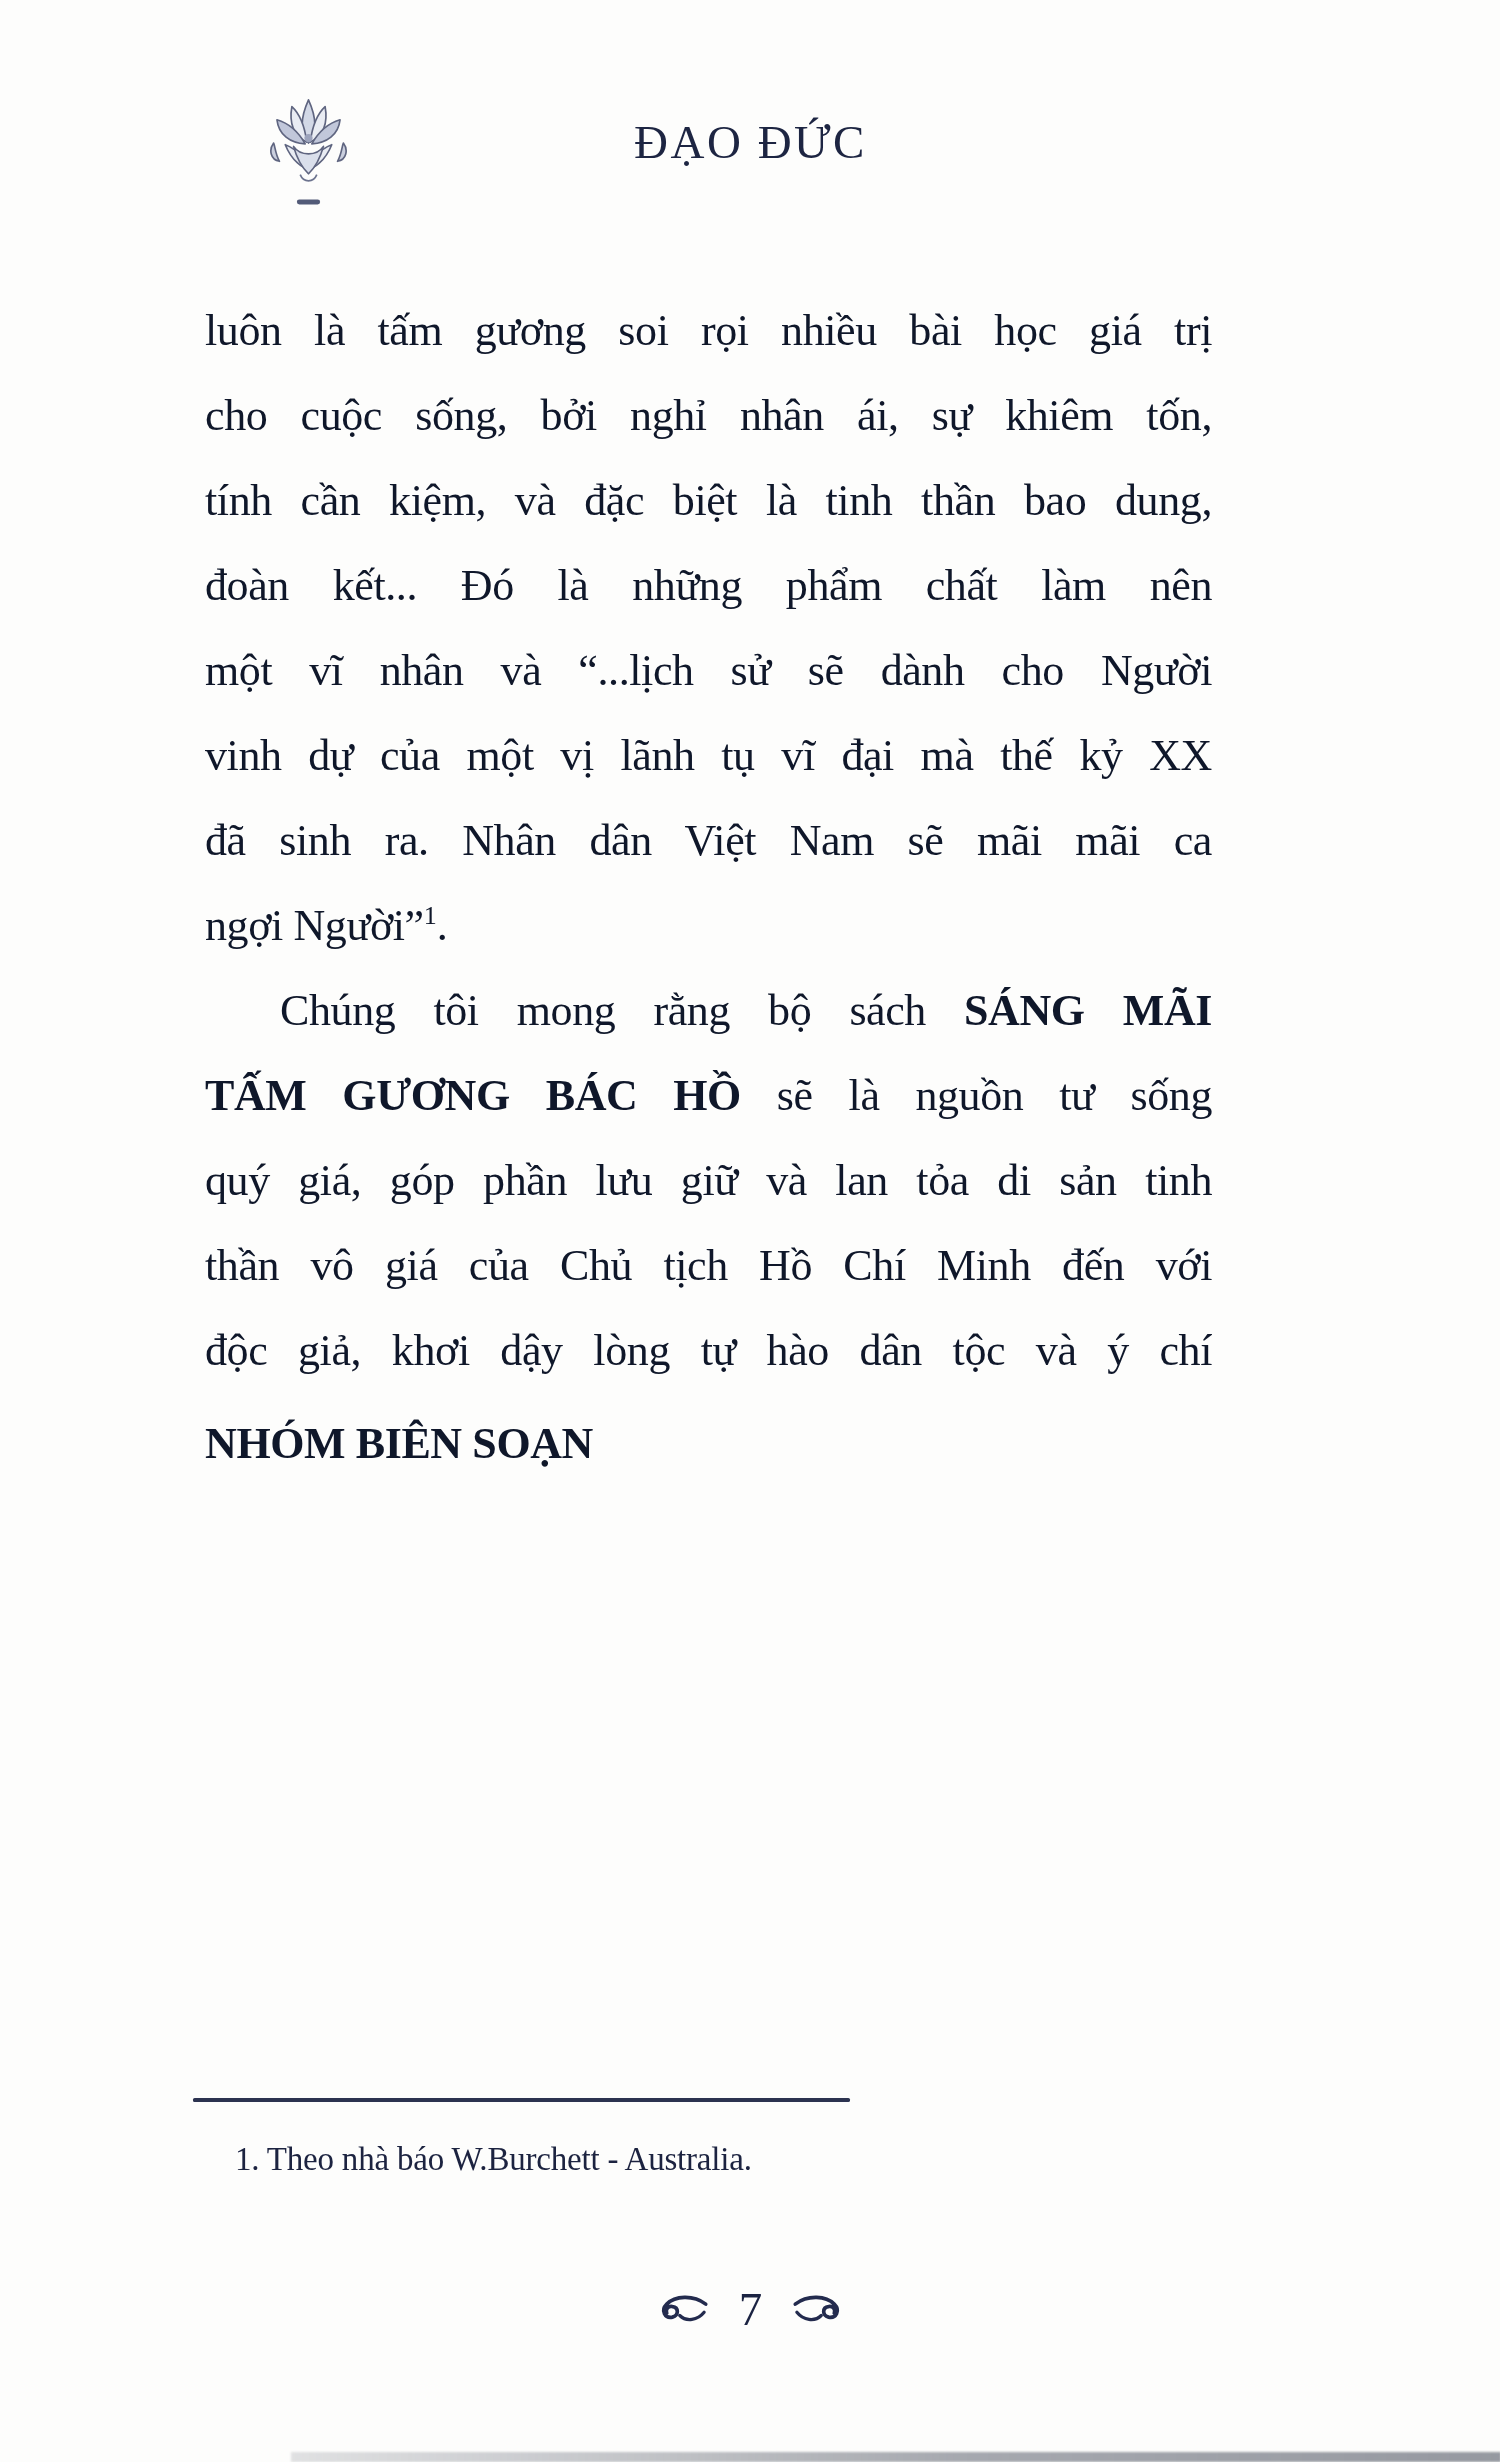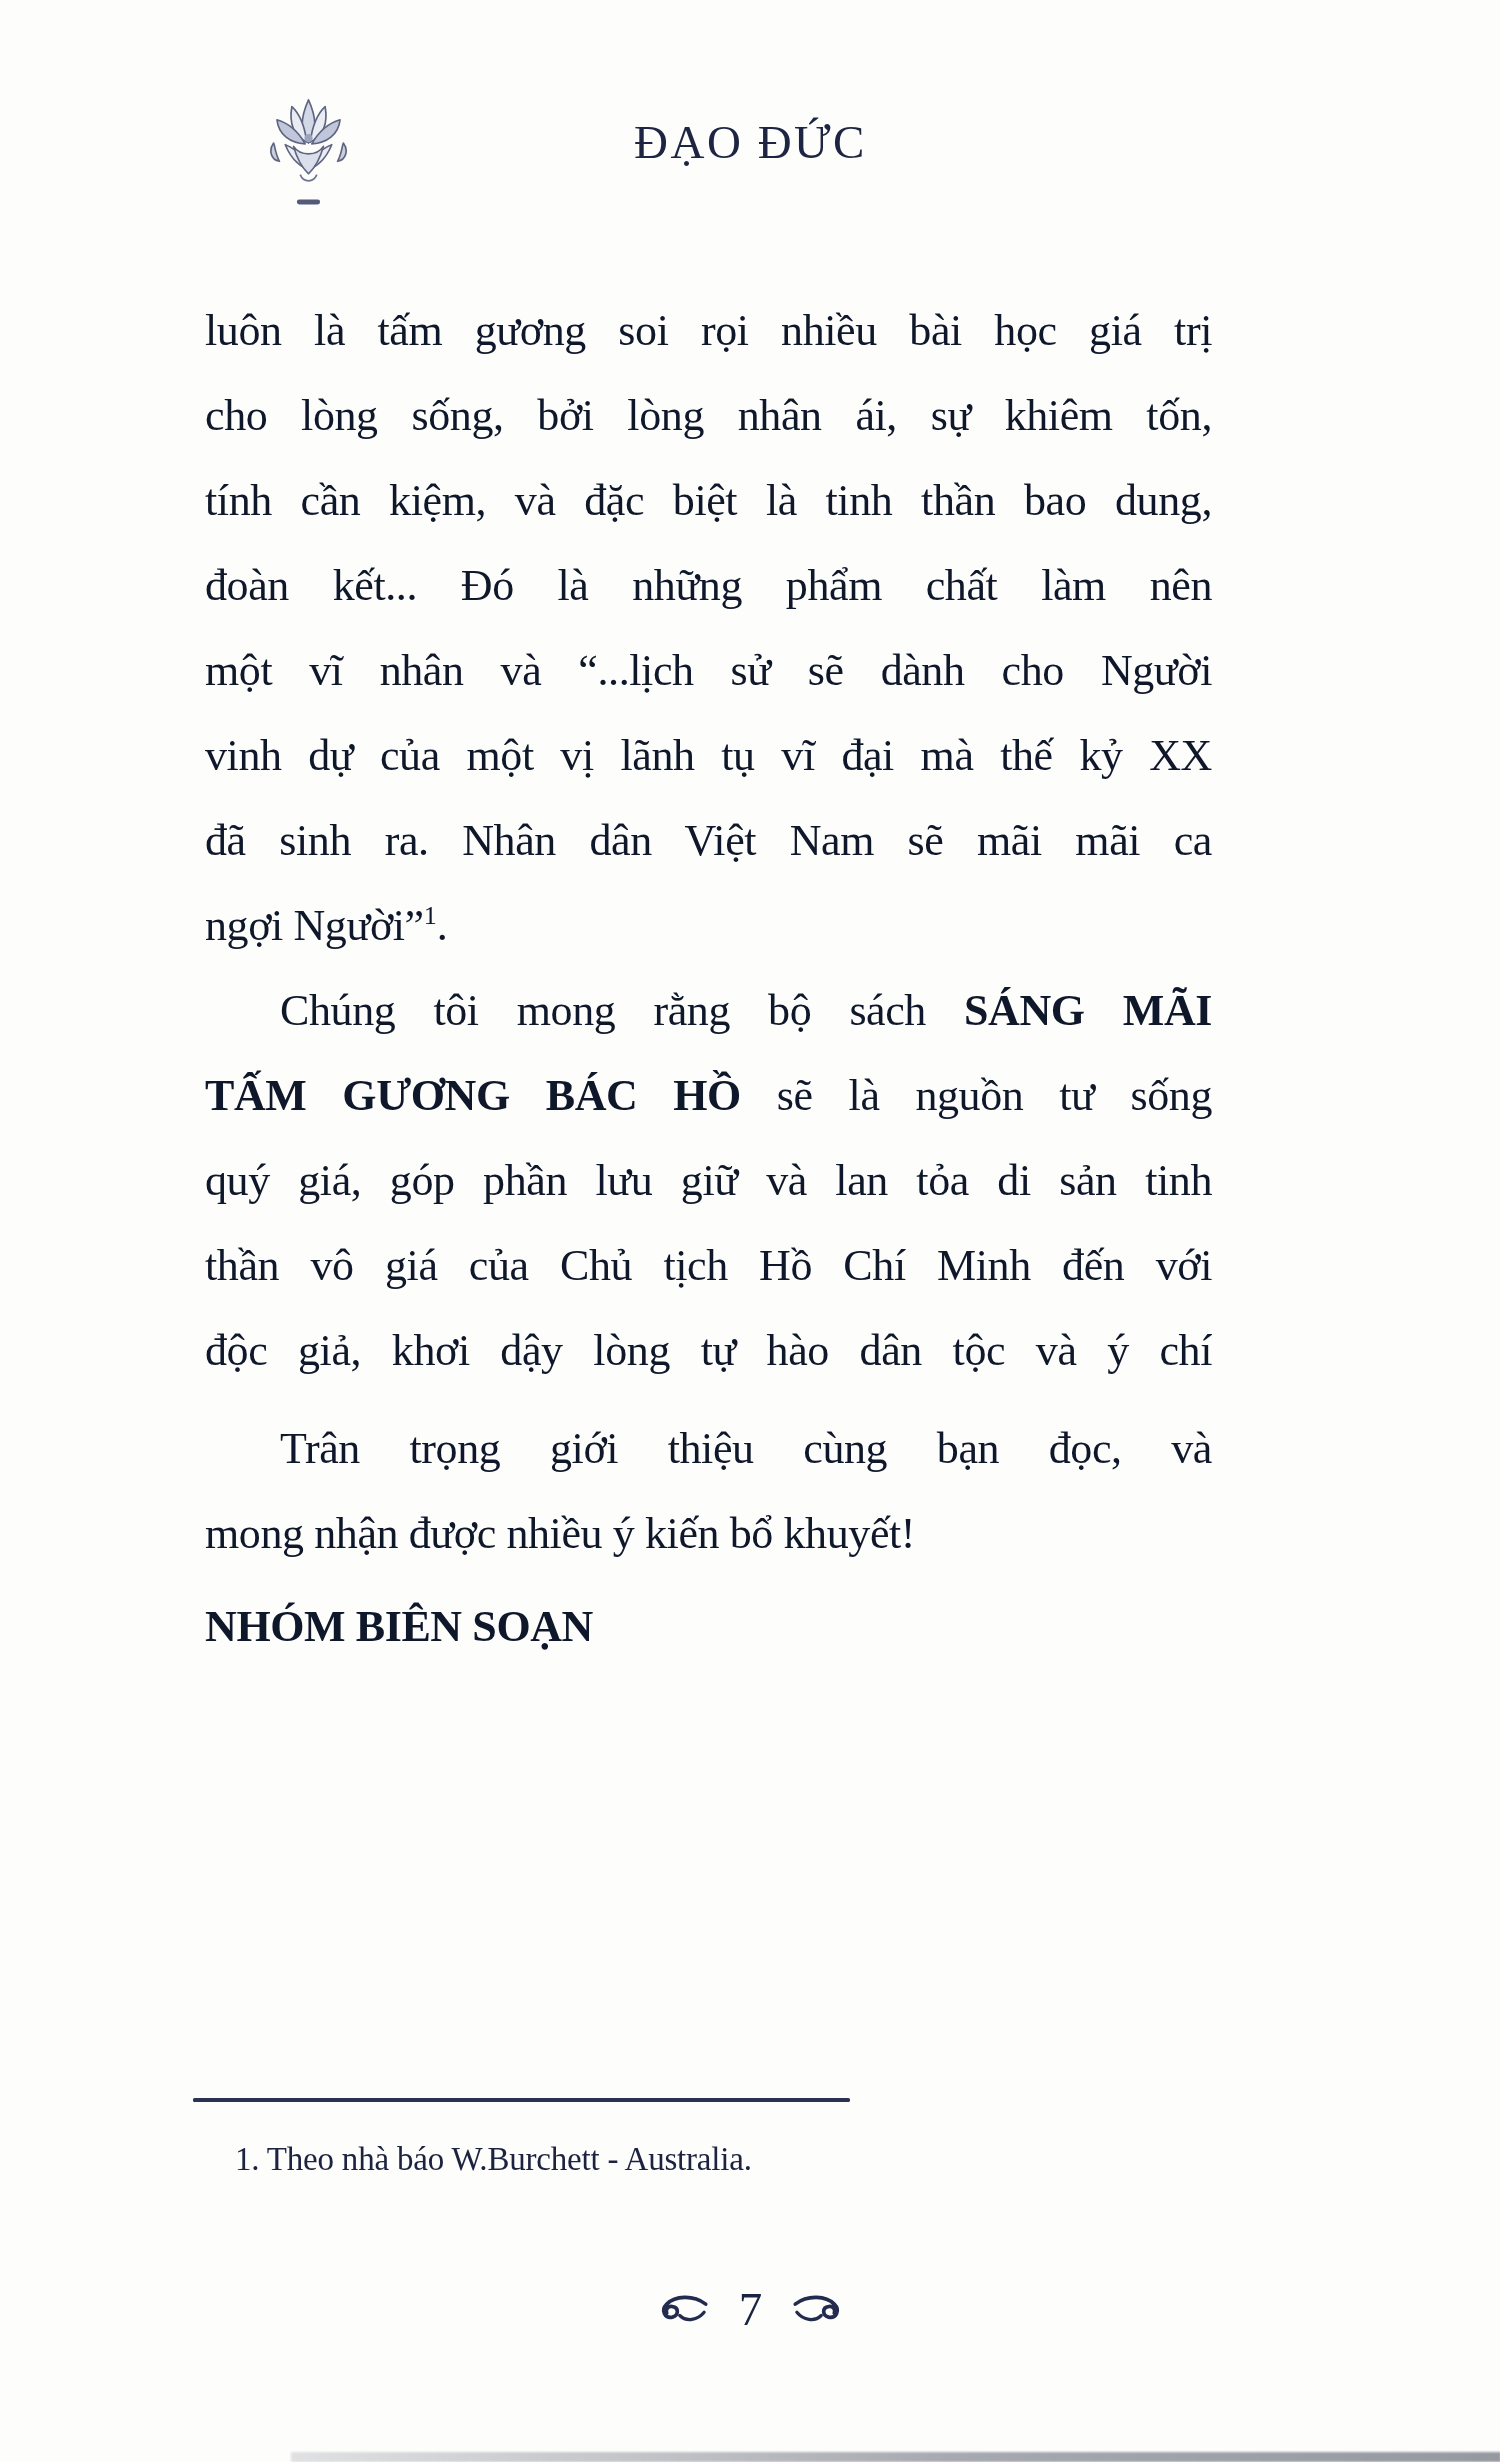--- a/index.html
+++ b/index.html
@@ -141,21 +141,21 @@
       <rect x="36" y="126" width="28" height="6" rx="3" fill="#3c4566"></rect>
     </svg>
   </div>
 
   <div class="page-title">ĐẠO ĐỨC</div>
 
   <div class="column">
 
     <div>
       <div class="line">luôn là tấm gương soi rọi nhiều bài học giá trị</div>
-      <div class="line">cho lòng sống, bởi lòng nhân ái, sự khiêm tốn,</div>
+      <div class="line">cho cuộc sống, bởi nghỉ nhân ái, sự khiêm tốn,</div>
       <div class="line">tính cần kiệm, và đặc biệt là tinh thần bao dung,</div>
       <div class="line">đoàn kết... Đó là những phẩm chất làm nên</div>
       <div class="line">một vĩ nhân và “...lịch sử sẽ dành cho Người</div>
       <div class="line">vinh dự của một vị lãnh tụ vĩ đại mà thế kỷ XX</div>
       <div class="line">đã sinh ra. Nhân dân Việt Nam sẽ mãi mãi ca</div>
       <div class="line short">
         <span>ngợi Người”</span><sup class="fn">1</sup><span>.</span>
       </div>
     </div>
 
@@ -164,24 +164,20 @@
         <span>Chúng tôi mong rằng bộ sách </span><span class="bold">SÁNG MÃI</span>
       </div>
       <div class="line">
         <span class="bold">TẤM GƯƠNG BÁC HỒ</span><span> sẽ là nguồn tư sống</span>
       </div>
       <div class="line">quý giá, góp phần lưu giữ và lan tỏa di sản tinh</div>
       <div class="line">thần vô giá của Chủ tịch Hồ Chí Minh đến với</div>
       <div class="line">độc giả, khơi dậy lòng tự hào dân tộc và ý chí</div>
     </div>
 
-    <div>
-      <div class="line indent gap-before">Trân trọng giới thiệu cùng bạn đọc, và</div>
-      <div class="line short">mong nhận được nhiều ý kiến bổ khuyết!</div>
-    </div>
 
     <div class="signature-line">NHÓM BIÊN SOẠN</div>
   </div>
 
   <div class="footnote-rule"></div>
   <div class="footnote-text">1. Theo nhà báo W.Burchett - Australia.</div>
 
   <div class="footer">
     <span class="flourish">
       <svg viewBox="0 0 64 44" xmlns="http://www.w3.org/2000/svg">

